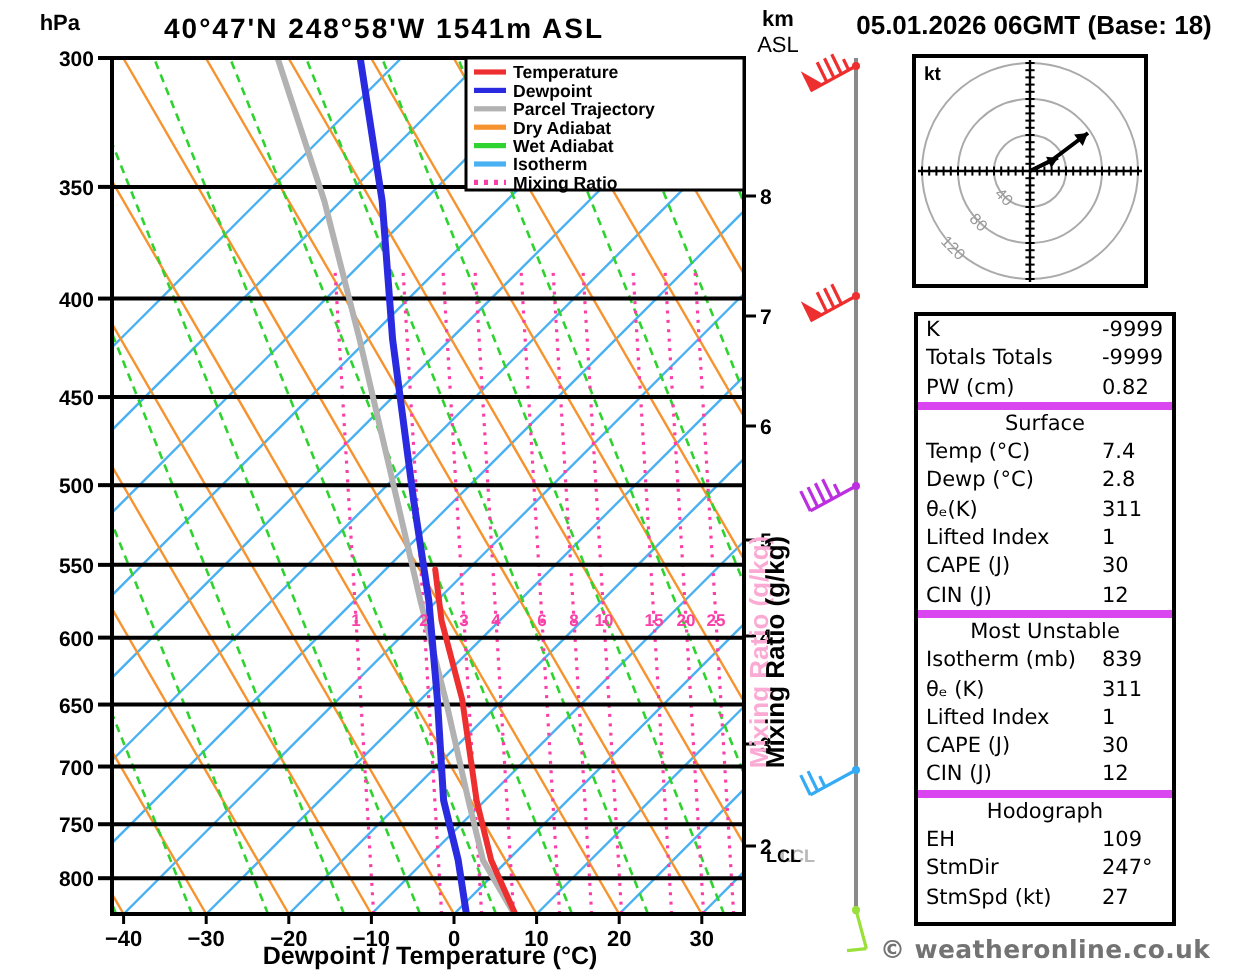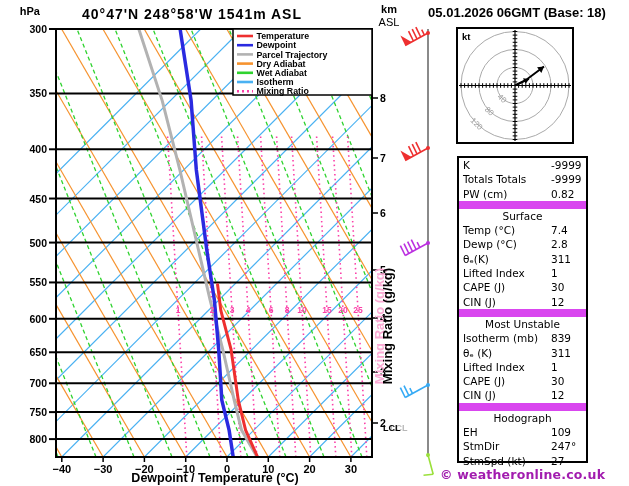--- a/index.html
+++ b/index.html
@@ -2,28 +2,28 @@
 <html><head>
 <meta charset="utf-8">
 <style>
   html,body{margin:0;padding:0;background:#fff;}
   .screen{position:relative;width:629px;height:486px;background:#fff;overflow:hidden;
           font-family:"Liberation Sans",sans-serif;}
   .screen svg{position:absolute;left:0;top:0;}
   .stats{position:absolute;left:457px;top:156px;width:131px;height:307px;
          border:2px solid #000;box-sizing:border-box;background:#fff;
          font-family:"DejaVu Sans",sans-serif;font-size:10.5px;color:#000;}
-  .sec{border-top:8px solid #d946ef;}
+  .sec{border-top:4px solid #d946ef;}
   .sec:first-child{border-top:none;}
   .sec-title{text-align:center;height:14.3px;line-height:14.3px;}
   .row{position:relative;height:14.3px;line-height:14.3px;}
   .row .lbl{position:absolute;left:4px;white-space:nowrap;}
   .row .val{position:absolute;left:76px;white-space:nowrap;margin-left:16px;}
   .footer{position:absolute;left:440px;top:467px;width:189px;
-          font-family:"DejaVu Sans",sans-serif;font-weight:700;font-size:12.5px;color:#a21caf;
+          font-family:"DejaVu Sans",sans-serif;font-weight:700;font-size:12.5px;color:#737373;
           letter-spacing:0.2px;}
 </style>
 </head>
 <body>
 
 <div class="screen">
 
   <svg id="chart" width="629" height="486" viewBox="0 0 629 486">
     <defs>
       <clipPath id="plotclip">

